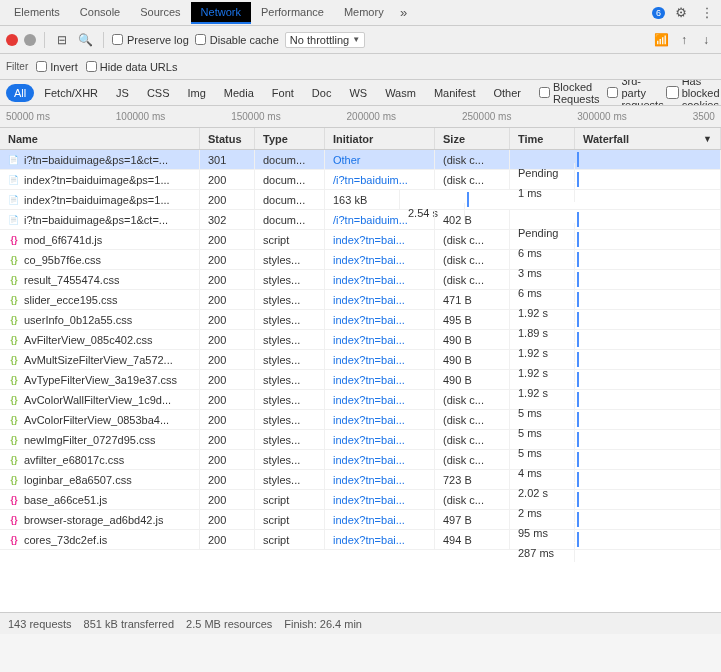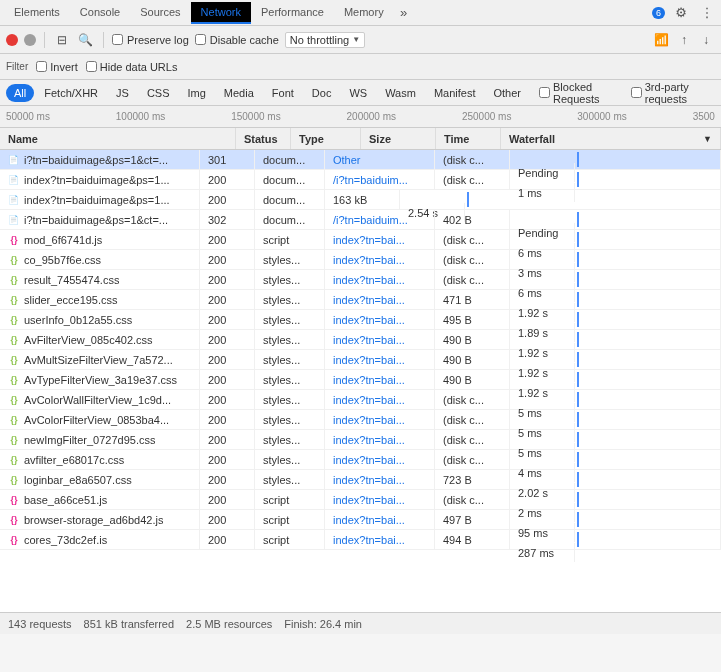--- a/index.html
+++ b/index.html
@@ -69,21 +69,21 @@
     
     .table-header {
       display: flex; background: #f0f0f0; border-bottom: 1px solid #ccc;
       height: 22px; align-items: center; padding: 0; user-select: none;
     }
     .th {
       font-size: 11px; font-weight: 600; color: #333; padding: 0 8px;
       display: flex; align-items: center; border-right: 1px solid #ddd; height: 100%;
       cursor: pointer; white-space: nowrap;
     }
-    .th.name { width: 236px; }
+    .th.name { width: 200px; }
     .th.status { width: 55px; }
     .th.type { width: 70px; }
     .th.initiator { width: 110px; }
     .th.size { width: 75px; }
     .th.time { width: 65px; }
     .th.waterfall { flex: 1; display: flex; justify-content: space-between; }
     .sort-arrow { margin-left: 4px; font-size: 9px; }
 
     
     .table-body { overflow-y: auto; height: calc(100vh - 210px); background: #fff; }
@@ -197,38 +197,45 @@
   <div class="extra-checkboxes">
     <label>
       <input type="checkbox" style="">
       <span>Blocked Requests</span>
     </label>
     <label>
       <input type="checkbox" style="">
       <span>3rd-party requests</span>
     </label>
   </div>
+  <div style="margin-left:auto;">
+    <label style="display:flex;align-items:center;gap:3px;font-size:11px;">
+      <input type="checkbox" style="">
+      <span>Has blocked cookies</span>
+    </label>
+  </div>
 </div>
 
 <div class="timeline-header">
   <div class="timeline-scale">
     <span>50000 ms</span>
     <span>100000 ms</span>
     <span>150000 ms</span>
     <span>200000 ms</span>
     <span>250000 ms</span>
     <span>300000 ms</span>
     <span>3500</span>
   </div>
 </div>
 
 <div class="table-header">
   <div class="th name">Name</div>
   <div class="th status">Status</div>
   <div class="th type">Type</div>
+  <div class="th initiator">Initiator</div>
   <div class="th size">Size</div>
   <div class="th time">Time</div>
   <div class="th waterfall">
     <span>Waterfall</span>
     <span class="sort-arrow">▼</span>
   </div>
 </div>
 
 <div class="table-body" id="table-body">
 <div class="row selected">

